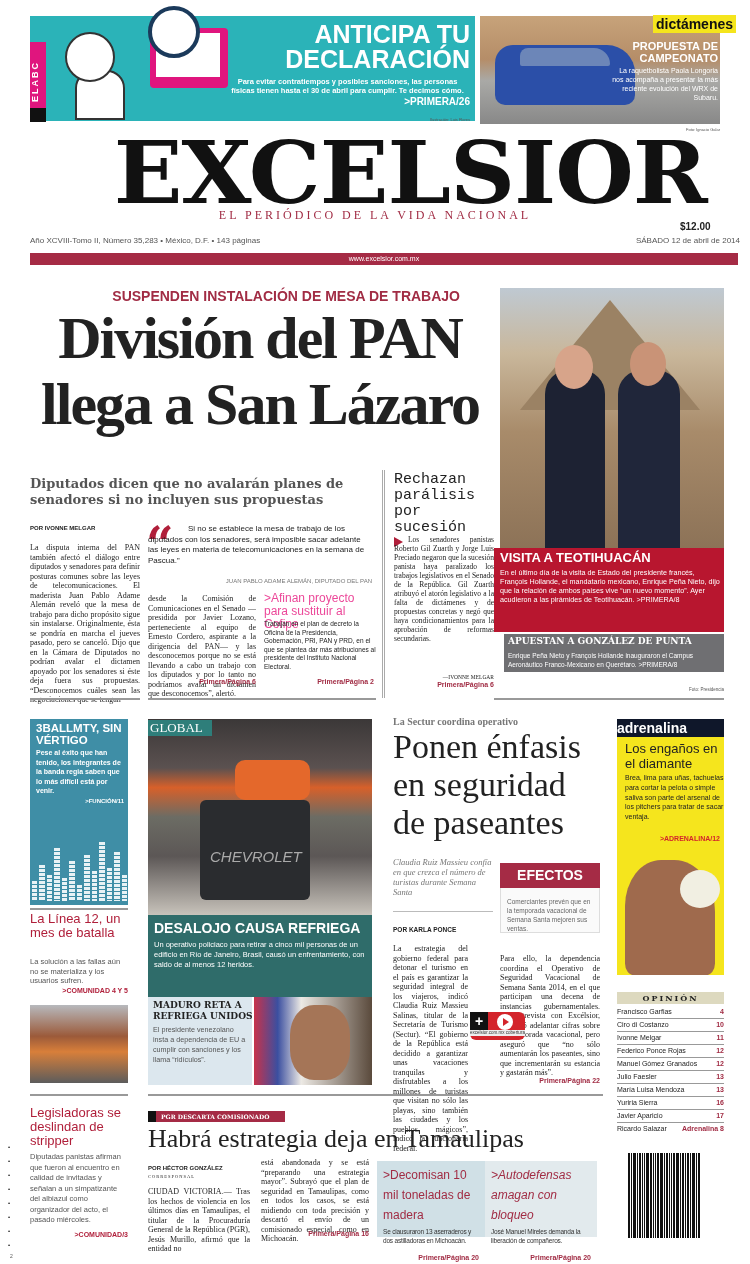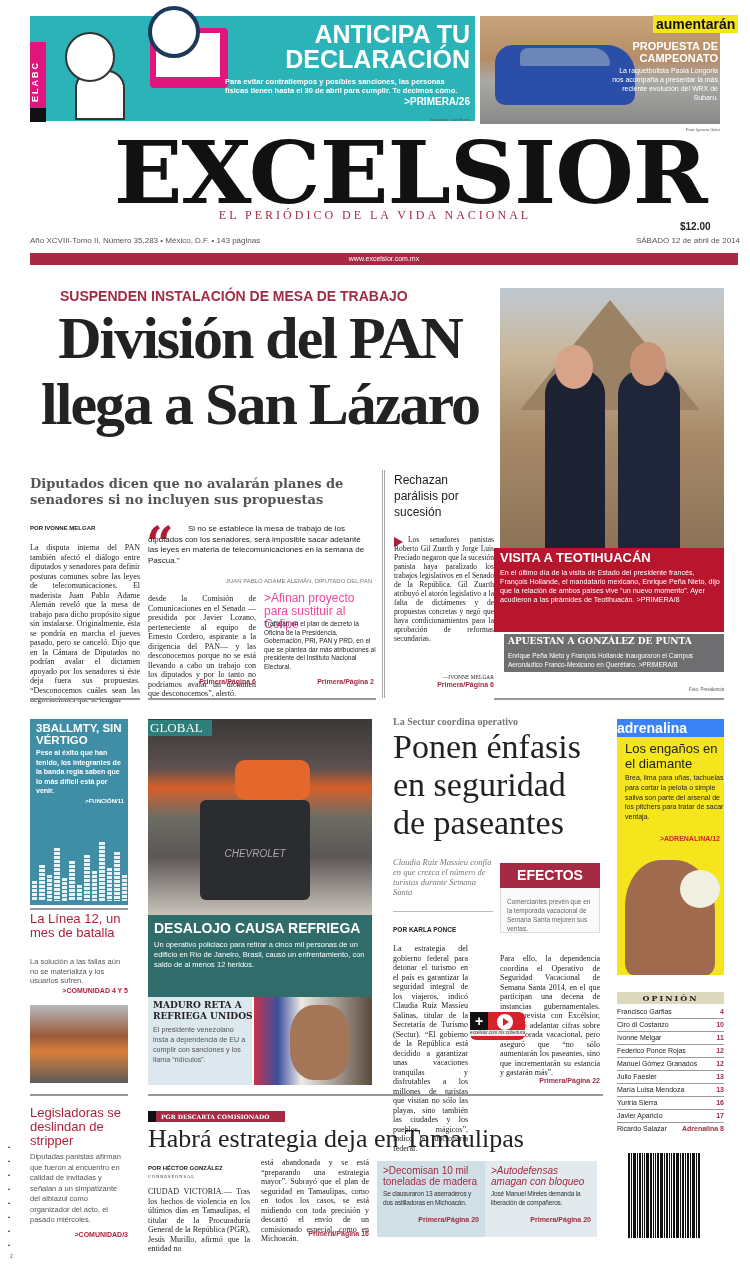--- a/index.html
+++ b/index.html
@@ -9,56 +9,56 @@
 
 #promo{left:30px;top:16px;width:445px;height:105px;background:#2bb3b8}
 #elabc{left:30px;top:42px;width:16px;height:80px;background:#e0157e;color:#fff;font-size:9px;font-weight:bold;writing-mode:vertical-rl;transform:rotate(180deg);text-align:center;letter-spacing:2px}
 #elabc-dot{left:30px;top:108px;width:16px;height:14px;background:#111}
 #clock{left:148px;top:6px;width:52px;height:52px;border:4px solid #1b3a5b;border-radius:50%;background:#fff}
 #monitor{left:150px;top:28px;width:78px;height:60px;background:#e0157e;border-radius:4px}
 #monitor-screen{left:156px;top:33px;width:64px;height:44px;background:#fff}
 #figure-head{left:65px;top:32px;width:50px;height:50px;background:#fff;border-radius:50%;border:2px solid #333}
 #figure-body{left:75px;top:70px;width:50px;height:50px;background:#fff;border:2px solid #333;border-radius:18px 18px 0 0}
 #promo-title{left:250px;top:22px;width:220px;text-align:right;color:#fff;font-weight:bold;font-size:25px;line-height:25px}
-#promo-text{left:225px;top:77px;width:245px;text-align:left;color:#fff;font-weight:bold;font-size:7.5px;line-height:9px}
+#promo-text{left:225px;top:77px;width:245px;text-align:center;color:#fff;font-weight:bold;font-size:7.5px;line-height:9px}
 #promo-ref{left:300px;top:96px;width:170px;text-align:right;color:#fff;font-weight:bold;font-size:10px}
 #promo-credit{left:390px;top:117px;width:80px;text-align:right;font-size:4px;color:#555}
 #car-box{left:480px;top:16px;width:240px;height:108px;background:linear-gradient(180deg,#c7a37a 0%,#b58d68 40%,#a9a9a6 60%,#888 100%)}
 #car{left:495px;top:45px;width:140px;height:60px;background:#2b4fa8;border-radius:18px 28px 10px 10px}
 #car-win{left:520px;top:48px;width:90px;height:18px;background:#6c86b8;border-radius:8px 16px 2px 2px}
 #atr{left:653px;top:15px;background:#f5e51d;color:#111;font-weight:bold;font-size:14px;padding:0 3px;line-height:18px}
 #prop-title{left:610px;top:40px;width:108px;color:#fff;font-weight:bold;font-size:11px;line-height:12px;text-align:right}
 #prop-text{left:610px;top:66px;width:108px;color:#fff;font-size:7px;line-height:9px;text-align:right}
 #prop-credit{left:640px;top:127px;width:80px;font-size:4px;color:#555;text-align:right}
 
 #logo{left:48px;top:128px;width:690px;text-align:center;font-family:"DejaVu Serif",serif;font-weight:bold;font-size:86px;letter-spacing:-1px;line-height:90px;color:#111;transform:scaleX(1.05);transform-origin:left}
 #tagline{left:150px;top:208px;width:450px;text-align:center;color:#a12c44;font-family:"Liberation Serif",serif;font-size:12px;letter-spacing:3px}
 #price{left:680px;top:221px;font-size:10px;font-weight:bold}
 #meta-left{left:30px;top:236px;font-size:8px;color:#555}
 #meta-right{left:560px;top:236px;width:180px;text-align:right;font-size:8px;color:#555}
 #urlbar{left:30px;top:253px;width:708px;height:12px;background:#a52b45;color:#fff;font-size:7px;text-align:center;line-height:12px}
 
-#kicker{left:60px;top:288px;width:400px;text-align:left;color:#a12c44;font-weight:bold;font-size:14px}
+#kicker{left:60px;top:288px;width:400px;text-align:right;color:#a12c44;font-weight:bold;font-size:14px}
 #head1{left:30px;top:305px;width:460px;text-align:center;font-family:"Liberation Serif",serif;font-weight:bold;font-size:60px;line-height:66px;letter-spacing:-2px}
 #subhead{left:30px;top:476px;width:340px;font-family:"DejaVu Serif",serif;font-weight:bold;font-size:13px;line-height:16px;color:#555}
 #byline1{left:30px;top:525px;font-size:6px;font-weight:bold}
 .body{font-family:"Liberation Serif",serif;font-size:8px;line-height:9.5px;color:#222;text-align:justify}
 #col1{left:30px;top:543px;width:110px}
 #quote-mark{left:146px;top:524px;font-family:"DejaVu Serif",serif;font-size:48px;line-height:40px;color:#b01f3a;font-weight:bold}
 #quote{left:148px;top:524px;width:225px;font-size:8px;line-height:10.5px;text-indent:40px}
 #quote-attr{left:150px;top:578px;width:222px;text-align:right;font-size:6px;color:#777}
 #col2{left:148px;top:594px;width:108px}
 #ref1{left:148px;top:678px;width:108px;text-align:right;font-size:7px;font-weight:bold;color:#a12c44}
 #afinan{left:264px;top:592px;width:112px;color:#ec4899;font-size:12px;line-height:13px}
 #afinan-text{left:264px;top:620px;width:112px;font-size:6.5px;line-height:8.5px}
 #ref2{left:264px;top:678px;width:110px;text-align:right;font-size:7px;font-weight:bold;color:#a12c44}
 #rule-a{left:30px;top:698px;width:110px;height:2px;background:#999}
 #rule-b{left:148px;top:698px;width:228px;height:2px;background:#999}
 #vsep{left:382px;top:470px;width:3px;height:228px;border-left:1px solid #aaa;border-right:1px solid #aaa}
-#rech-title{left:394px;top:472px;width:100px;font-family:Liberation Sans, sans-serif;font-size:12px;line-height:16px}
+#rech-title{left:394px;top:472px;width:100px;font-family:Liberation Mono, monospace;font-size:15px;line-height:16px}
 #rech-arrow{left:394px;top:537px;width:0;height:0;border-top:5px solid transparent;border-bottom:5px solid transparent;border-left:9px solid #b01f3a}
 #rech-text{left:394px;top:535px;width:100px;font-size:7.5px;line-height:9px;text-indent:14px}
 #rech-by{left:394px;top:674px;width:100px;text-align:right;font-size:5.5px;font-family:"Liberation Serif",serif}
 #rech-ref{left:394px;top:681px;width:100px;text-align:right;font-size:7px;font-weight:bold;color:#a12c44}
 
 #photo1{left:500px;top:288px;width:224px;height:262px;background:linear-gradient(180deg,#bfc9d2 0%,#c9b79b 25%,#a88b6a 55%,#8c7257 100%)}
 #pyramid{left:520px;top:300px;width:0;height:0;border-left:90px solid transparent;border-right:90px solid transparent;border-bottom:110px solid #9b8264}
 #man1{left:545px;top:370px;width:60px;height:180px;background:#1d2233;border-radius:24px 24px 0 0}
 #head-m1{left:555px;top:345px;width:38px;height:44px;background:#d7a48a;border-radius:50%}
 #man2{left:618px;top:370px;width:62px;height:180px;background:#20263a;border-radius:24px 24px 0 0}
@@ -83,21 +83,21 @@
 #l12-text{left:30px;top:957px;width:98px;font-size:7.5px;line-height:9.5px;color:#555}
 #l12-ref{left:30px;top:987px;width:98px;font-size:7px;font-weight:bold;color:#b01f3a;text-align:right}
 #bus{left:30px;top:1005px;width:98px;height:78px;background:linear-gradient(180deg,#b7b9bd 0%,#9b5a3a 40%,#d87f3a 60%,#5c5c5c 100%)}
 #rule-e{left:30px;top:1094px;width:98px;height:2px;background:#999}
 #leg-title{left:30px;top:1106px;width:98px;color:#b01f3a;font-size:13px;line-height:14px}
 #leg-text{left:30px;top:1152px;width:98px;font-size:7.5px;line-height:10.5px;color:#555}
 #leg-ref{left:30px;top:1231px;width:98px;font-size:7px;font-weight:bold;color:#b01f3a;text-align:right}
 
 #global-photo{left:148px;top:719px;width:224px;height:196px;background:linear-gradient(180deg,#3b3838 0%,#5b5150 25%,#d7602a 35%,#6c6c64 50%,#5c5756 70%,#c8c3bb 100%)}
 #truck{left:200px;top:800px;width:110px;height:100px;background:#2a2c2f;border-radius:6px}
-#truck-label{left:210px;top:848px;width:90px;color:#aaa;font-size:10px;font-style:italic;text-align:center}
+#truck-label{left:210px;top:848px;width:90px;color:#aaa;font-size:15px;font-style:italic;text-align:center}
 #fire{left:235px;top:760px;width:75px;height:40px;background:#e4682b;border-radius:10px}
 #global-tag{left:148px;top:720px;width:64px;height:16px;background:#2e7e7a;color:#fff;font-family:"Liberation Serif",serif;font-size:13px;line-height:16px;padding-left:2px}
 #glob-credit{left:300px;top:915px;width:70px;font-size:4px;text-align:right;color:#ccc}
 #teal-box{left:148px;top:915px;width:224px;height:82px;background:#2f6c6a}
 #teal-title{left:154px;top:920px;width:215px;color:#fff;font-weight:bold;font-size:14px}
 #teal-text{left:154px;top:940px;width:215px;color:#fff;font-size:7.5px;line-height:10px}
 #mad-box{left:148px;top:997px;width:104px;height:88px;background:#dce7ee}
 #mad-title{left:153px;top:1000px;width:100px;font-family:"DejaVu Serif",serif;font-weight:bold;font-size:9px;line-height:11px}
 #mad-text{left:153px;top:1025px;width:96px;font-size:7.2px;line-height:10px;color:#555}
 #mad-photo{left:254px;top:997px;width:118px;height:88px;background:linear-gradient(90deg,#c8324a 0%,#3b4fa0 20%,#ece9e4 40%,#5a4a3c 100%)}
@@ -113,21 +113,21 @@
 #byline-k{left:393px;top:926px;font-size:6.5px;font-weight:bold}
 #sect-col1{left:393px;top:944px;width:100px}
 #sect-col2{left:500px;top:954px;width:100px}
 #mult{left:470px;top:1012px;width:55px;height:28px;background:#d3242b;border-radius:6px}
 #mult-plus{left:470px;top:1012px;width:18px;height:18px;background:#111;color:#fff;font-weight:bold;font-size:14px;text-align:center;line-height:18px}
 #mult-play{left:497px;top:1014px;width:16px;height:16px;border-radius:50%;background:#fff}
 #mult-tri{left:503px;top:1018px;width:0;height:0;border-top:4px solid transparent;border-bottom:4px solid transparent;border-left:6px solid #d3242b}
 #mult-text{left:470px;top:1030px;width:55px;background:#eee;font-size:4.5px;line-height:6px;text-align:center;color:#333}
 #sect-ref{left:500px;top:1077px;width:100px;text-align:right;font-size:7px;font-weight:bold;color:#a12c44}
 
-#adr-tag{left:617px;top:719px;width:107px;height:18px;background:#3b82f6;color:#fff;font-weight:bold;font-size:14px;line-height:18px}
+#adr-tag{left:617px;top:719px;width:107px;height:18px;background:#0f172a;color:#fff;font-weight:bold;font-size:14px;line-height:18px}
 #adr-box{left:617px;top:737px;width:107px;height:238px;background:#f5e51d}
 #adr-title{left:625px;top:741px;width:100px;font-size:13px;line-height:15px}
 #adr-text{left:625px;top:773px;width:100px;font-size:7px;line-height:9.8px}
 #adr-ref{left:625px;top:835px;width:95px;text-align:right;font-size:7px;font-weight:bold;color:#d3242b}
 #hand{left:625px;top:860px;width:90px;height:115px;background:#9f6a4d;border-radius:40% 45% 10% 10%}
 #ball{left:680px;top:870px;width:40px;height:38px;background:#f1efe2;border-radius:50%}
 
 #op-head{left:617px;top:992px;width:107px;height:12px;background:#ddd9bf;font-family:"DejaVu Serif",serif;font-weight:bold;font-size:8px;text-align:center;letter-spacing:2px;line-height:12px}
 .op-row{left:617px;width:107px;height:13px;display:flex;justify-content:space-between;font-size:7px;line-height:12px;border-bottom:1px solid #999}
 .op-row .n{color:#a12c44;font-weight:bold}
@@ -135,21 +135,21 @@
 #rule-g{left:148px;top:1094px;width:455px;height:2px;background:#999}
 #pgr-tag{left:148px;top:1111px;width:137px;height:11px;background:#a52b45;border-left:8px solid #111;color:#fff;font-family:"DejaVu Serif",serif;font-weight:bold;font-size:6px;line-height:11px;padding-left:5px}
 #habra{left:148px;top:1124px;width:460px;font-family:"Liberation Serif",serif;font-size:26px;line-height:30px}
 #byline-h{left:148px;top:1165px;font-size:6px;font-weight:bold}
 #corr{left:148px;top:1174px;font-size:4.5px;letter-spacing:1px;font-family:"Liberation Serif",serif}
 #hab-col1{left:148px;top:1187px;width:102px}
 #hab-col2{left:261px;top:1158px;width:108px}
 #hab-ref{left:261px;top:1230px;width:108px;text-align:right;font-size:7px;font-weight:bold;color:#a12c44}
 #deco-box{left:377px;top:1161px;width:108px;height:76px;background:#d0e0e6}
 #auto-box{left:485px;top:1161px;width:112px;height:76px;background:#e2eaed}
-.sb-title{font-size:10px;line-height:11px;color:#a12c44}
+.sb-title{font-size:12px;line-height:20px;color:#a12c44}
 .sb-text{font-size:6.5px;line-height:8.5px;color:#333;letter-spacing:-0.2px}
 .sb-ref{font-size:7px;font-weight:bold;color:#a12c44;text-align:right}
 #barcode{left:625px;top:1153px;width:100px;height:85px;display:flex;align-items:stretch;gap:1px;padding:0 3px}
 .bar{background:#111}
 #barcode-num{left:627px;top:1292px;width:100px;font-family:Liberation Serif, serif;font-size:6.5px;letter-spacing:1.4px}
 #page-num{left:10px;top:1253px;font-size:5px;color:#555}
 #bullets{left:8px;top:1140px;width:6px;font-size:6px;line-height:14px;color:#111}
 </style>
 </head>
 <body>
@@ -163,21 +163,21 @@
 <div class="abs" id="monitor-screen"></div>
 <div class="abs" id="clock"></div>
 <div class="abs" id="promo-title">ANTICIPA TU DECLARACIÓN</div>
 <div class="abs" id="promo-text">Para evitar contratiempos y posibles sanciones, las personas físicas tienen hasta el 30 de abril para cumplir. Te decimos cómo.</div>
 <div class="abs" id="promo-ref">&gt;PRIMERA/26</div>
 <div class="abs" id="promo-credit">Ilustración: Luis Flores</div>
 
 <div class="abs" id="car-box"></div>
 <div class="abs" id="car"></div>
 <div class="abs" id="car-win"></div>
-<div class="abs" id="atr">aumentarán</div>
+<div class="abs" id="atr">dictámenes</div>
 <div class="abs" id="prop-title">PROPUESTA DE CAMPEONATO</div>
 <div class="abs" id="prop-text">La raquetbolista Paola Longoria nos acompaña a presentar la más reciente evolución del WRX de Subaru.</div>
 <div class="abs" id="prop-credit">Foto: Ignacio Galar</div>
 
 <div class="abs" id="logo">EXCELSIOR</div>
 <div class="abs" id="tagline">EL PERIÓDICO DE LA VIDA NACIONAL</div>
 <div class="abs" id="price">$12.00</div>
 <div class="abs" id="meta-left">Año XCVIII-Tomo II, Número 35,283 • México, D.F. • 143 páginas</div>
 <div class="abs" id="meta-right">SÁBADO 12 de abril de 2014</div>
 <div class="abs" id="urlbar">www.excelsior.com.mx</div>

